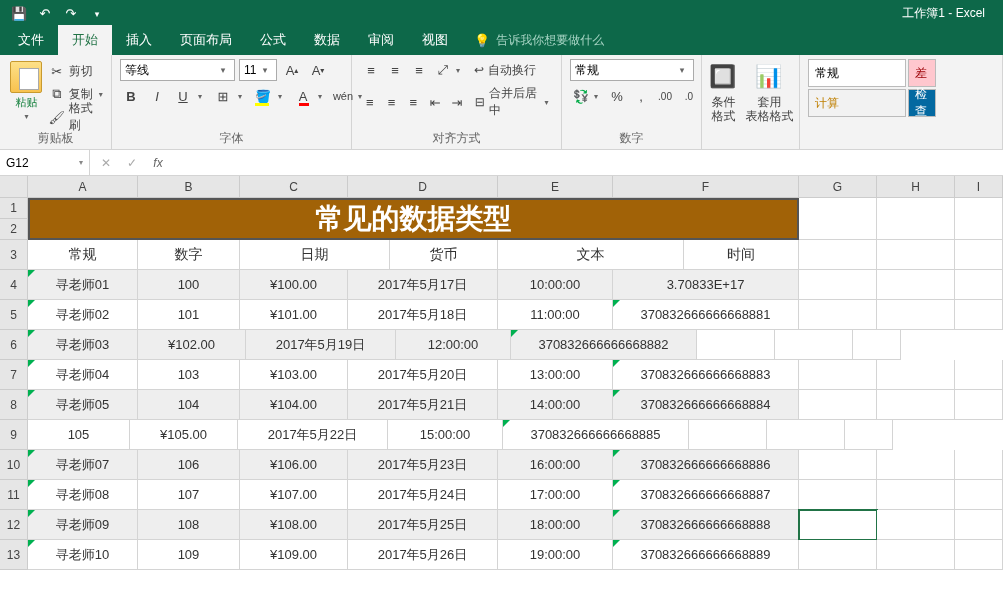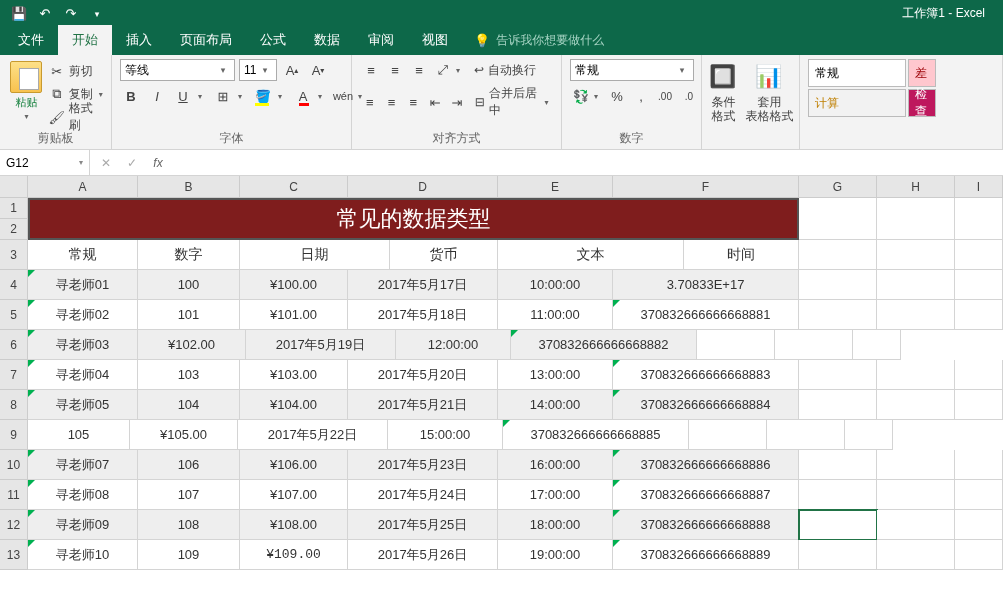--- a/index.html
+++ b/index.html
@@ -54,41 +54,41 @@
     .style-btn { display: flex; flex-direction: column; align-items: center; gap: 2px; padding-top: 2px; cursor: pointer; }
     .style-icon { width: 32px; height: 32px; display: flex; align-items: center; justify-content: center; font-size: 22px; }
     .style-lbl { font-size: 12px; color: #444; text-align: center; line-height: 1.2; }
     
     .cellstyle-grp { flex: 1; padding-right: 2px; }
     .cs-body { display: flex; flex-direction: column; gap: 2px; }
     .cs-cell { border: 1px solid #bbb; height: 28px; width: 98px; display: flex; align-items: center; padding: 0 6px; font-size: 12px; }
     .cs-normal { background: #fff; }
     .cs-calc { background: #f2f2f2; color: #bf7f00; }
     .cs-bad { background: #ffc7ce; color: #9c0006; width: 28px; }
-    .cs-chk { background: #be185d; color: #fff; width: 28px; }
+    .cs-chk { background: #0369a1; color: #fff; width: 28px; }
     .cs-row { display: flex; gap: 2px; }
     
     .formula-bar { height: 26px; border-bottom: 1px solid #d4d4d4; display: flex; align-items: center; background: #fff; }
     .name-box { width: 90px; border-right: 1px solid #d4d4d4; height: 100%; display: flex; align-items: center; padding: 0 6px; font-size: 12px; }
     .name-dd { font-size: 8px; color: #888; margin-left: auto; }
     .fb-btns { display: flex; padding: 0 4px; gap: 2px; }
     .fb-btn { width: 24px; height: 20px; display: flex; align-items: center; justify-content: center; color: #aaa; font-size: 12px; }
     .fb-input { flex: 1; padding: 0 6px; font-size: 12px; }
     
     .grid-area { position: relative; height: calc(607px - 27px - 28px - 95px - 26px); overflow: hidden; }
     .corner { position: absolute; left: 0; top: 0; width: 28px; height: 22px; background: #e6e6e6; border-right: 1px solid #ccc; border-bottom: 1px solid #ccc; }
     .col-headers { position: absolute; left: 28px; top: 0; height: 22px; display: flex; }
     .ch { background: #e6e6e6; border-right: 1px solid #ccc; border-bottom: 1px solid #ccc; display: flex; align-items: center; justify-content: center; font-size: 12px; color: #444; }
     .row-headers { position: absolute; left: 0; top: 22px; width: 28px; display: flex; flex-direction: column; }
     .rh { background: #e6e6e6; border-right: 1px solid #ccc; border-bottom: 1px solid #ccc; display: flex; align-items: center; justify-content: center; font-size: 12px; color: #444; height: 30px; }
     .rh.r12 { height: 21px; }
     .cells { position: absolute; left: 28px; top: 22px; }
     .crow { display: flex; }
     .cell { border-right: 1px solid #d4d4d4; border-bottom: 1px solid #d4d4d4; height: 30px; display: flex; align-items: center; justify-content: center; font-size: 13px; color: #333; background: #fff; position: relative; }
-    .merged-title { background: #7f1d1d; color: #fff; font-size: 22px; font-weight: 400; height: 42px; border: 2px solid #555 !important; }
+    .merged-title { background: #a16207; color: #fff; font-size: 28px; font-weight: 700; height: 42px; border: 2px solid #555 !important; }
     .hdr-cell { background: #fff; font-size: 14px; }
     .alt { background: #eeeeee; }
     .green-tick { position: absolute; left: 0; top: 0; width: 0; height: 0; border-top: 7px solid #00b050; border-right: 7px solid transparent; }
     .r12 { height: 21px; }
     
     .sel-cell { outline: 2px solid #217346; outline-offset: -1px; }
   </style>
 </head>
 <body>
 
@@ -414,21 +414,21 @@
         <div class="cell alt" style="width: 150px;">2017年5月25日</div>
         <div class="cell alt" style="width: 115px;">18:00:00</div>
         <div class="cell alt" style="width: 186px;">370832666666668888<div class="green-tick"></div></div>
         <div class="cell sel-cell" style="width: 78px;"></div>
         <div class="cell" style="width: 78px;"></div>
         <div class="cell" style="width: 48px;"></div>
       </div>
       <div class="crow">
         <div class="cell" style="width: 110px;">寻老师10<div class="green-tick"></div></div>
         <div class="cell" style="width: 102px;">109</div>
-        <div class="cell" style="width: 108px; font-family: Liberation Mono, monospace;">¥109.00</div>
+        <div class="cell" style="width: 108px;">¥109.00</div>
         <div class="cell" style="width: 150px;">2017年5月26日</div>
         <div class="cell" style="width: 115px;">19:00:00</div>
         <div class="cell" style="width: 186px;">370832666666668889<div class="green-tick"></div></div>
         <div class="cell" style="width: 78px;"></div>
         <div class="cell" style="width: 78px;"></div>
         <div class="cell" style="width: 48px;"></div>
       </div>
     </div>
 </div>
 

